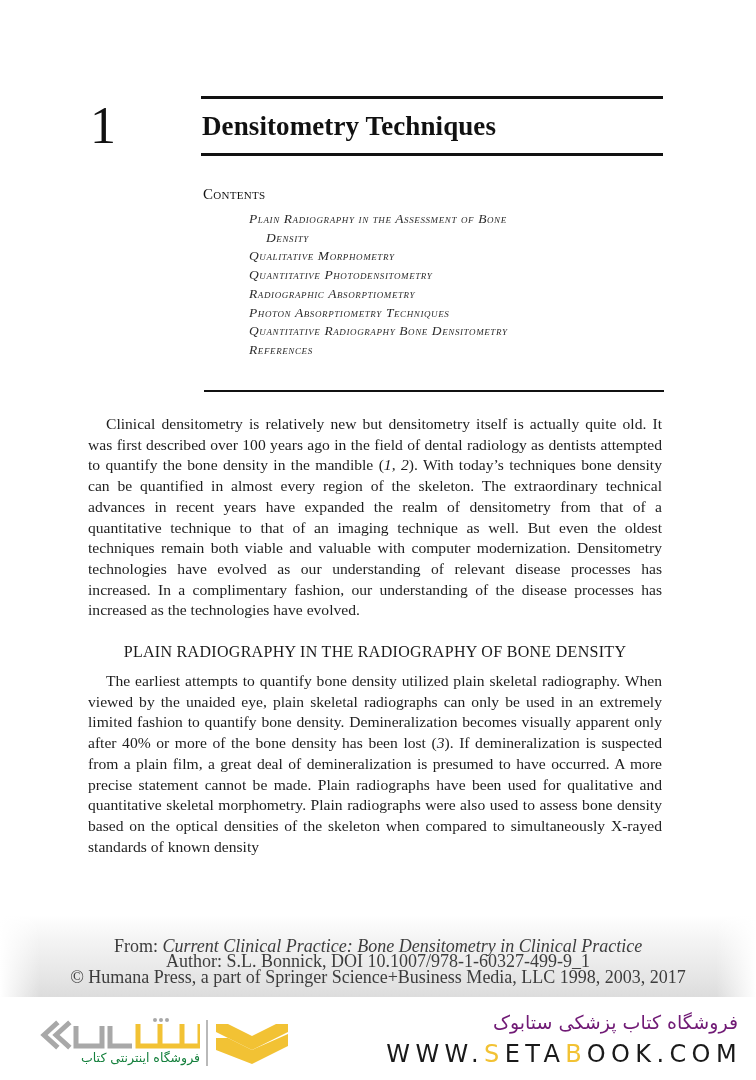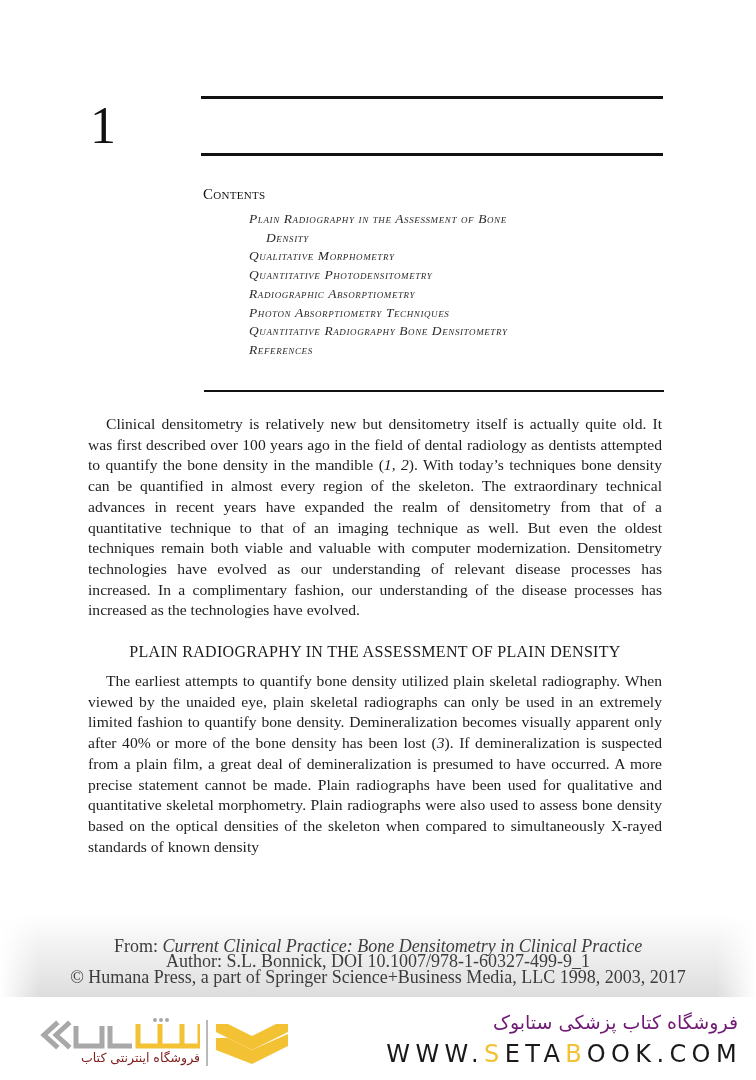--- a/index.html
+++ b/index.html
@@ -166,21 +166,21 @@
   }
   .logo-tagline {
     position: absolute;
     left: 52px;
     top: 1050px;
     width: 148px;
     text-align: right;
     direction: rtl;
     font-family: "DejaVu Sans", sans-serif;
     font-size: 12.5px;
-    color: #7f1d1d;
+    color: #15803d;
   }
   .shop-name {
     position: absolute;
     right: 18px;
     top: 1011px;
     direction: rtl;
     font-family: "DejaVu Sans", sans-serif;
     font-size: 19px;
     color: #701a75;
   }
@@ -195,38 +195,39 @@
   }
   .shop-url .accent { color: #f2c234; }
 </style>
 </head>
 <body>
 
 <div class="page">
 
   <div class="chapter-number">1</div>
   <div class="rule-top"></div>
+  <h1 class="chapter-title" style="margin:0;">Densitometry Techniques</h1>
   <div class="rule-bottom"></div>
 
   <div class="contents-heading">Contents</div>
   <ul class="contents-list">
     <li><span>Plain Radiography in the Assessment of Bone</span></li>
     <li class="cont"><span>Density</span></li>
     <li><span>Qualitative Morphometry</span></li>
     <li><span>Quantitative Photodensitometry</span></li>
     <li><span>Radiographic Absorptiometry</span></li>
     <li><span>Photon Absorptiometry Techniques</span></li>
     <li><span>Quantitative Radiography Bone Densitometry</span></li>
     <li><span>References</span></li>
   </ul>
   <div class="rule-contents"></div>
 
   <p class="body-text para-1"><span>Clinical densitometry is relatively new but densitometry itself is actually quite old. It was first described over 100 years ago in the field of dental radiology as dentists attempted to quantify the bone density in the mandible (</span><i>1, 2</i><span>). With today’s techniques bone density can be quantified in almost every region of the skeleton. The extraordinary technical advances in recent years have expanded the realm of densitometry from that of a quantitative technique to that of an imaging technique as well. But even the oldest techniques remain both viable and valuable with computer modernization. Densitom­etry technologies have evolved as our understanding of relevant disease processes has increased. In a complimentary fashion, our understanding of the disease processes has increased as the technologies have evolved.</span></p>
 
-  <div class="section-heading">PLAIN RADIOGRAPHY IN THE ASSESSMENT OF PLAIN DENSITY</div>
+  <div class="section-heading">PLAIN RADIOGRAPHY IN THE RADIOGRAPHY OF BONE DENSITY</div>
 
   <p class="body-text para-2"><span>The earliest attempts to quantify bone density utilized plain skeletal radiography. When viewed by the unaided eye, plain skeletal radiographs can only be used in an extremely limited fashion to quantify bone density. Demineralization becomes visu­ally apparent only after 40% or more of the bone density has been lost (</span><i>3</i><span>). If dem­ineralization is suspected from a plain film, a great deal of demineralization is pre­sumed to have occurred. A more precise statement cannot be made. Plain radio­graphs have been used for qualitative and quantitative skeletal morphometry. Plain radiographs were also used to assess bone density based on the optical densities of the skeleton when compared to simultaneously X-rayed standards of known density</span></p>
 
   <div class="footer-band"></div>
   <div class="source-note">
     <div><span>From: </span><span class="italic">Current Clinical Practice: Bone Densitometry in Clinical Practice</span></div>
     <div>Author: S.L. Bonnick,  DOI 10.1007/978-1-60327-499-9_1</div>
     <div>© Humana Press, a part of Springer Science+Business Media, LLC 1998, 2003, 2017</div>
   </div>
 

